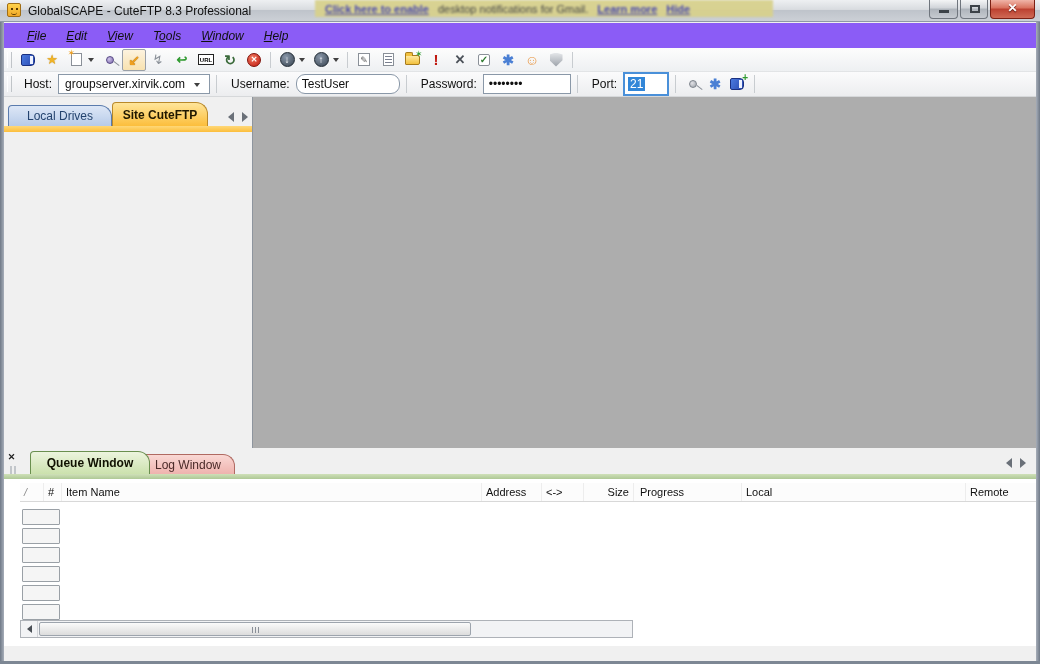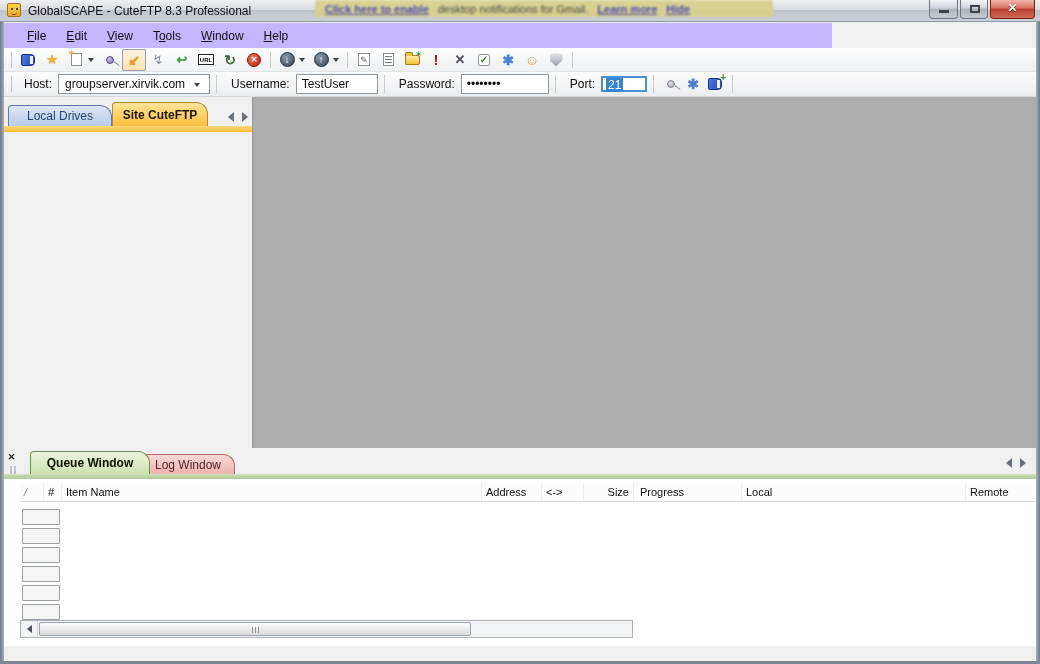--- a/index.html
+++ b/index.html
@@ -32,22 +32,22 @@
   .wbtn { height:19px; border:1px solid #6f757d; border-top:none; border-radius:0 0 4px 4px;
     background:linear-gradient(#f4f5f6,#cfd3d8 45%,#aeb4bb 50%,#c6cad0); position:relative; }
   .wbtn.min { width:29px; } .wbtn.max { width:28px; } .wbtn.close { width:45px;
     background:linear-gradient(#f0b5a8,#d8705c 45%,#bc4030 50%,#cf6a55); border-color:#7c2014; }
   .glyph-min { position:absolute; left:9px; bottom:5px; width:10px; height:3px; background:#3c4248; }
   .glyph-max { position:absolute; left:9px; top:5px; width:10px; height:8px; border:2px solid #3c4248; background:transparent; }
   .glyph-close { position:absolute; width:100%; text-align:center; top:1px; color:#fff; font-weight:bold;
     font-size:12px; text-shadow:0 1px 1px #5a1008; }
 
   
-  .menubar { left:4px; top:23px; width:828px; height:25px; background:#c4b5fd;
-    display:flex; align-items:center; padding-left:14px; gap:2px; }
+  .menubar { left:4px; top:23px; width:1032px; height:25px; background:#8b5cf6;
+    display:flex; align-items:center; padding-left:14px; gap:2px;font-style:italic; }
   .menu-item { font-size:12px; color:#101010; padding:3px 9px; cursor:default; }
   .menu-item .u { text-decoration:underline; }
 
   
   .toolbar { left:4px; top:48px; width:1032px; height:24px;
     background:linear-gradient(#fdfdfd,#eef0f2); border-bottom:1px solid #e2e4e6;
     display:flex; align-items:center; }
   .grip { width:5px; height:16px; margin:0 4px 0 3px;
     border-left:1px solid #fff; border-right:1px solid #c0c4c8; }
   .tbtn { width:24px; height:22px; display:flex; align-items:center; justify-content:center; position:relative; }
@@ -99,21 +99,21 @@
   
   .qcbar { left:4px; top:72px; width:1032px; height:25px;
     background:linear-gradient(#fbfbfc,#ecedef); border-bottom:1px solid #d6d8da;
     display:flex; align-items:center; font-size:12px; color:#101010; }
   .qc-label { margin:0 6px 0 8px; }
   .combo { width:152px; height:20px; background:#fff; border:1px solid #8a98a8; position:relative;
     display:flex; align-items:center; padding-left:6px; }
   .combo .dd { position:absolute; right:5px; top:8px; }
   .field { height:20px; background:#fff; border:1px solid #8a98a8; font-size:12px; padding:0 5px;
     font-family:"Liberation Sans", sans-serif; color:#101010; }
-  .portbox { width:46px; height:16px; background:#fff; border:2px solid #4a90d9; display:flex; align-items:flex-start; padding-left:3px; }
+  .portbox { width:46px; height:24px; background:#fff; border:2px solid #4a90d9; display:flex; align-items:center; padding-left:3px; }
   .portsel { background:#3186d8; color:#fff; font-size:12px; padding:0 2px; }
   .qcsep { width:1px; height:18px; background:#c8ccd0; margin:0 6px; }
   .qcbtn { width:22px; height:20px; display:flex; align-items:center; justify-content:center; position:relative; }
   .plus-badge { position:absolute; right:0; top:-2px; color:#2f9a2f; font-size:10px; font-weight:bold; }
 
   
   .tabrow-top { left:4px; top:101px; width:248px; height:25px; background:#f0f0f0; }
   .tab { position:absolute; bottom:0; display:flex; align-items:center; justify-content:center;
     font-size:12px; border-radius:4px 12px 0 0; cursor:default; }
   .tab-local { left:4px; width:104px; height:21px; background:linear-gradient(#dde7f6,#b7cbe9);
@@ -290,21 +290,21 @@
 
   <div class="abs qcbar">
     <span class="grip"></span>
     <span class="qc-label">Host:</span>
     <div class="combo">
       <span style="font-size:12px;">groupserver.xirvik.com</span>
       <span class="dd"></span>
     </div>
     <span class="qcsep"></span>
     <span class="qc-label">Username:</span>
-    <input class="field" style="width: 82px;" value="TestUser">
+    <input class="field" style="width: 104px; border-radius: 9px;" value="TestUser">
     <span class="qcsep"></span>
     <span class="qc-label">Password:</span>
     <input class="field" style="width: 88px;" value="••••••••">
     <span class="qcsep"></span>
     <span class="qc-label">Port:</span>
     <div class="portbox">
       <span class="portsel">21</span>
     </div>
     <span class="qcsep"></span>
     <div class="qcbtn">

